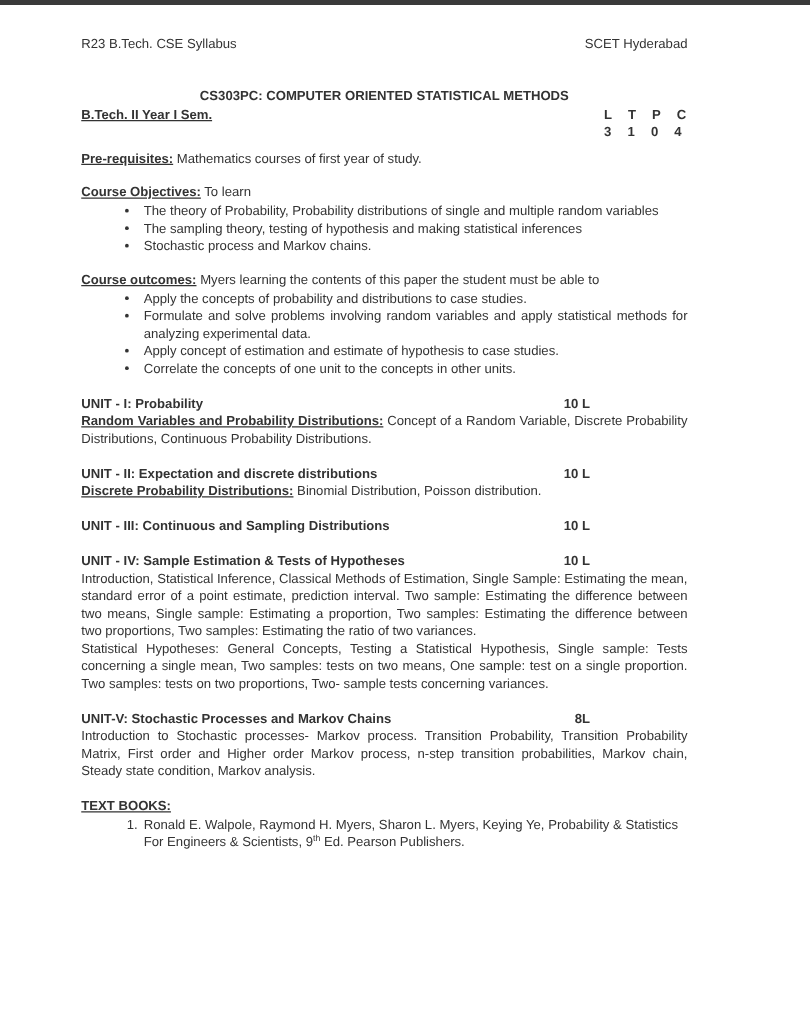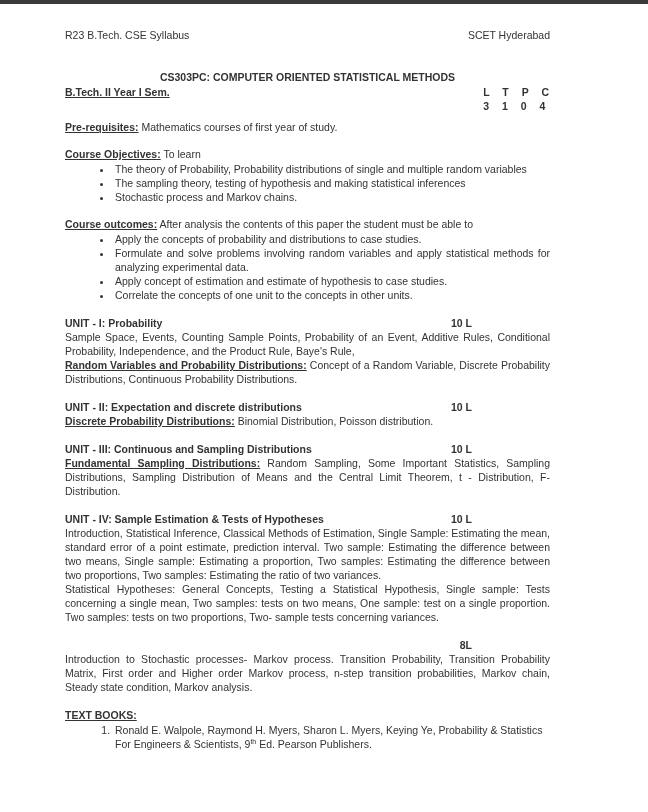--- a/index.html
+++ b/index.html
@@ -62,62 +62,61 @@
     <span>To learn</span>
     <ul class="dots" id="objectives-list">
         <li class="just">The theory of Probability, Probability distributions of single and multiple random variables</li>
         <li class="just">The sampling theory, testing of hypothesis and making statistical inferences</li>
         <li class="just">Stochastic process and Markov chains.</li>
       </ul>
   </div>
 
   <div class="block">
     <span class="b">Course outcomes:</span>
-    <span>After analysis the contents of this paper the student must be able to</span>
+    <span>Myers learning the contents of this paper the student must be able to</span>
     <ul class="dots" id="outcomes-list">
         <li class="just">Apply the concepts of probability and distributions to case studies.</li>
         <li class="just">Formulate and solve problems involving random variables and apply statistical methods for analyzing experimental data.</li>
         <li class="just">Apply concept of estimation and estimate of hypothesis to case studies.</li>
         <li class="just">Correlate the concepts of one unit to the concepts in other units.</li>
       </ul>
   </div>
 
   <div id="units">
       <section class="unit">
         <div class="unit-head">
           <span>UNIT - I: Probability</span>
           <span class="unit-hours">10 L</span>
         </div>
-        <div class="unit-para"><span>Sample Space, Events, Counting Sample Points, Probability of an Event, Additive Rules, Conditional Probability, Independence, and the Product Rule, Baye's Rule,</span></div>
         <div class="unit-para"><span class="b">Random Variables and Probability Distributions:</span><span> Concept of a Random Variable, Discrete Probability Distributions, Continuous Probability Distributions.</span></div>
       </section>
       <section class="unit">
         <div class="unit-head">
           <span>UNIT - II:  Expectation and discrete distributions</span>
           <span class="unit-hours">10 L</span>
         </div>
         <div class="unit-para"><span class="b">Discrete Probability Distributions:</span><span> Binomial Distribution, Poisson distribution.</span></div>
       </section>
       <section class="unit">
         <div class="unit-head">
           <span>UNIT - III: Continuous and Sampling Distributions</span>
           <span class="unit-hours">10 L</span>
         </div>
-        <div class="unit-para"><span class="b">Fundamental Sampling Distributions:</span><span> Random Sampling, Some Important Statistics, Sampling Distributions, Sampling Distribution of Means and the Central Limit Theorem, t - Distribution, F-Distribution.</span></div>
       </section>
       <section class="unit">
         <div class="unit-head">
           <span>UNIT - IV: Sample Estimation &amp; Tests of Hypotheses</span>
           <span class="unit-hours">10 L</span>
         </div>
         <div class="unit-para"><span>Introduction, Statistical Inference, Classical Methods of Estimation, Single Sample: Estimating the mean, standard error of a point estimate, prediction interval. Two sample: Estimating the difference between two means, Single sample: Estimating a proportion, Two samples: Estimating the difference between two proportions, Two samples: Estimating the ratio of two variances.</span></div>
         <div class="unit-para"><span>Statistical Hypotheses: General Concepts, Testing a Statistical Hypothesis, Single sample: Tests concerning a single mean, Two samples: tests on two means, One sample: test on a single proportion. Two samples: tests on two proportions, Two- sample tests concerning variances.</span></div>
       </section>
       <section class="unit">
         <div class="unit-head">
+          <span>UNIT-V: Stochastic Processes and Markov Chains</span>
           <span class="unit-hours">8L</span>
         </div>
         <div class="unit-para"><span>Introduction to Stochastic processes- Markov process. Transition Probability, Transition Probability Matrix, First order and Higher order Markov process, n-step transition probabilities, Markov chain, Steady state condition, Markov analysis.</span></div>
       </section>
     </div>
 
   <div class="unit">
     <div class="b">TEXT BOOKS:</div>
     <ol class="nums" id="textbooks-list">
         <li class=""><span>Ronald E. Walpole, Raymond H. Myers, Sharon L. Myers, Keying Ye, Probability &amp; Statistics For Engineers &amp; Scientists, 9</span><sup>th</sup><span> Ed. Pearson Publishers.</span></li>

